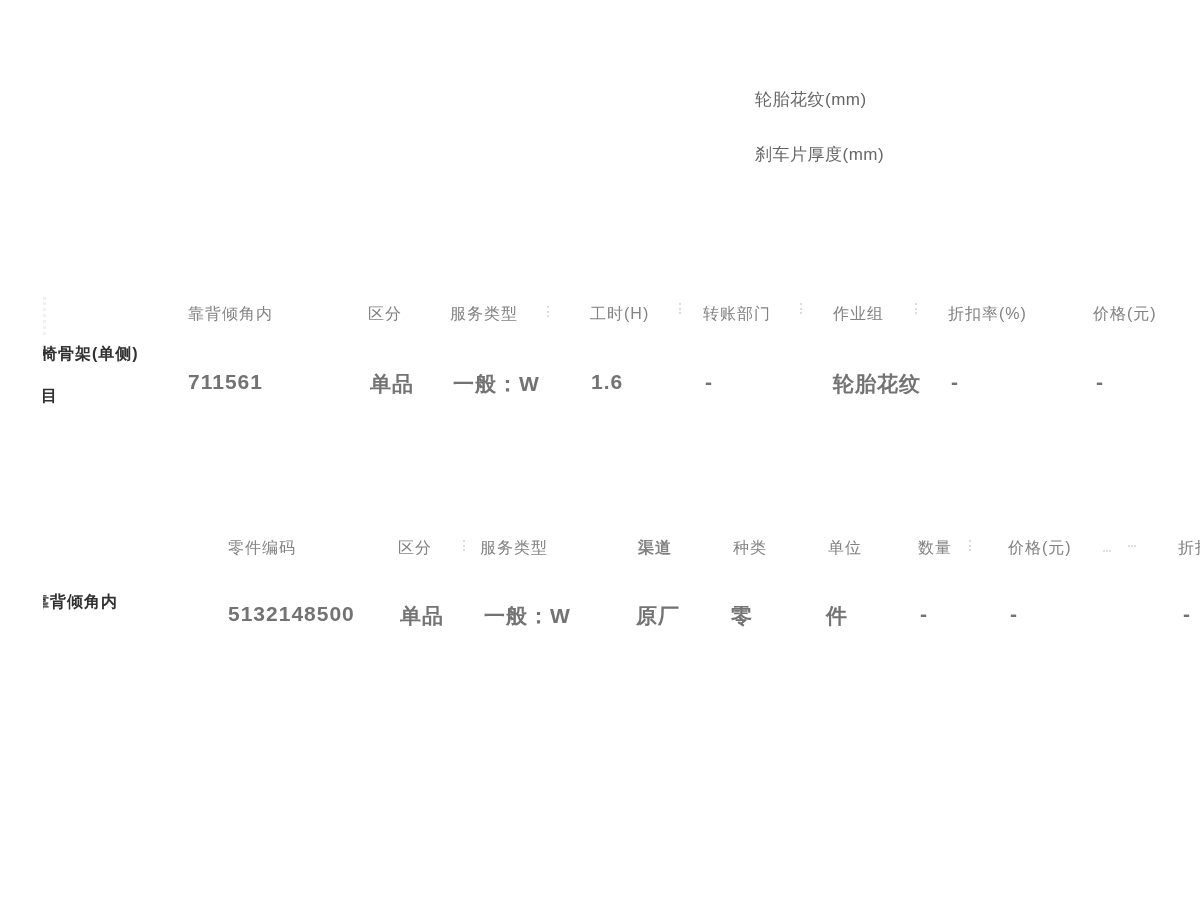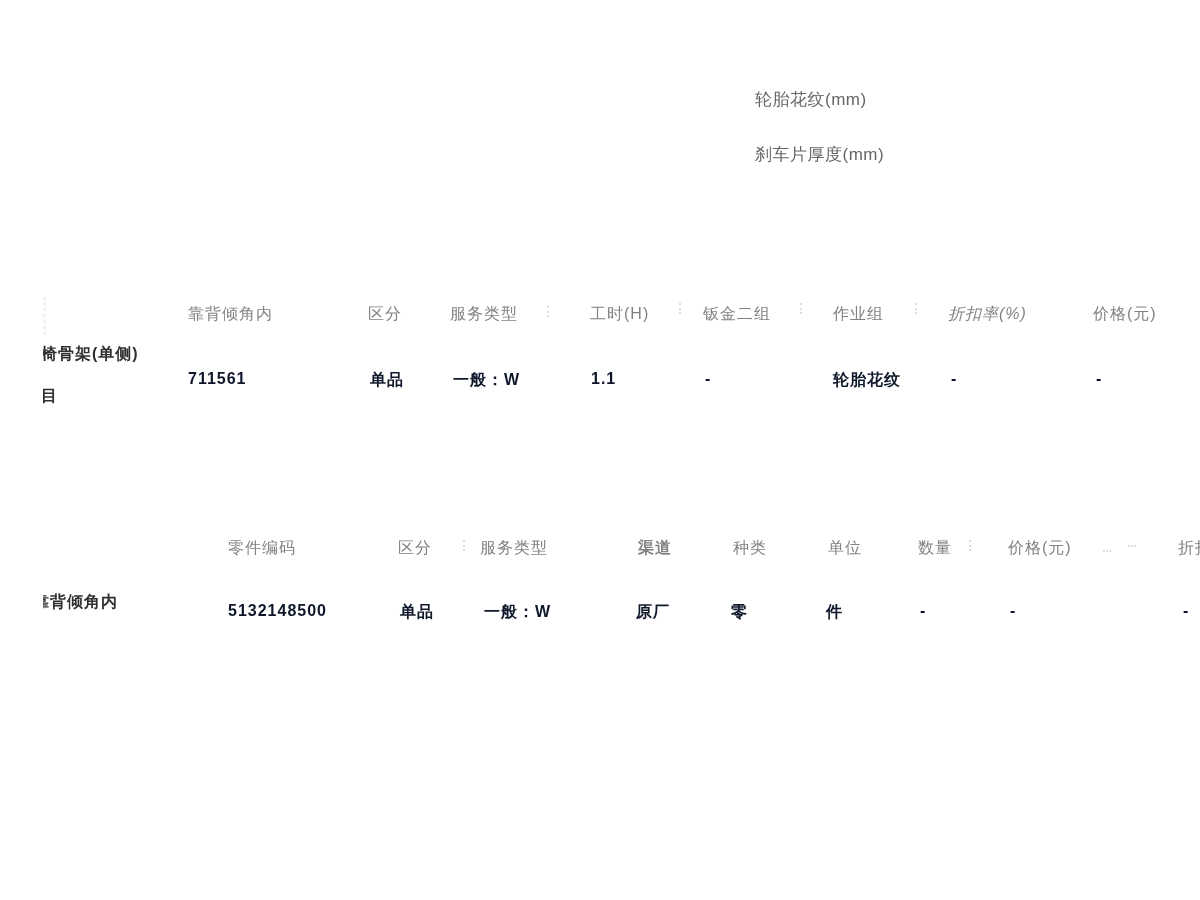--- a/index.html
+++ b/index.html
@@ -18,22 +18,22 @@
     color: #666666;
     letter-spacing: 0.5px;
   }
   .th {
     font-size: 16px;
     color: #828282;
     letter-spacing: 1px;
     font-weight: 400;
   }
   .td {
-    font-size: 16px;
-    color: #0f172a;
+    font-size: 21px;
+    color: #737373;
     letter-spacing: 1px;
     font-weight: 600;
   }
   .row-label {
     font-size: 16px;
     color: #303030;
     letter-spacing: 1px;
     font-weight: 600;
   }
   .two-line { line-height: 42px; }
@@ -59,37 +59,37 @@
   <div class="abs top-label" style="left:712px; top:88px;">轮胎花纹(mm)</div>
   <div class="abs top-label" style="left:712px; top:143px;">刹车片厚度(mm)</div>
 
   <div>
 
     <div>
       <div class="abs th" style="left:145px;  top:304px;">靠背倾角内</div>
       <div class="abs th" style="left:325px;  top:304px;">区分</div>
       <div class="abs th" style="left:407px;  top:304px;">服务类型</div>
       <div class="abs th" style="left:547px;  top:304px;">工时(H)</div>
-      <div class="abs th" style="left:660px;  top:304px;">钣金二组</div>
+      <div class="abs th" style="left:660px;  top:304px;">转账部门</div>
       <div class="abs th" style="left:790px;  top:304px;">作业组</div>
-      <div class="abs th" style="left:905px;  top:304px;font-style:italic;">折扣率(%)</div>
+      <div class="abs th" style="left:905px;  top:304px;">折扣率(%)</div>
       <div class="abs th" style="left:1050px; top:304px;">价格(元)</div>
       <div class="abs th" style="left:1194px; top:304px;">折扣金额</div>
     </div>
 
     <div class="abs row-label two-line" style="left:-2px; top:333px;">
       <div>椅骨架(单侧)</div>
       <div>目</div>
     </div>
 
     <div>
       <div class="abs td" style="left:145px;  top:370px;">711561</div>
       <div class="abs td" style="left:327px;  top:370px;">单品</div>
       <div class="abs td" style="left:410px;  top:370px;">一般：W</div>
-      <div class="abs td" style="left:548px;  top:370px;">1.1</div>
+      <div class="abs td" style="left:548px;  top:370px;">1.6</div>
       <div class="abs td" style="left:662px;  top:370px;">-</div>
       <div class="abs td" style="left:790px;  top:370px;">轮胎花纹</div>
       <div class="abs td" style="left:908px;  top:370px;">-</div>
       <div class="abs td" style="left:1053px; top:370px;">-</div>
       <div class="abs td" style="left:1196px; top:370px;">-</div>
     </div>
   </div>
 
   <div>
 

